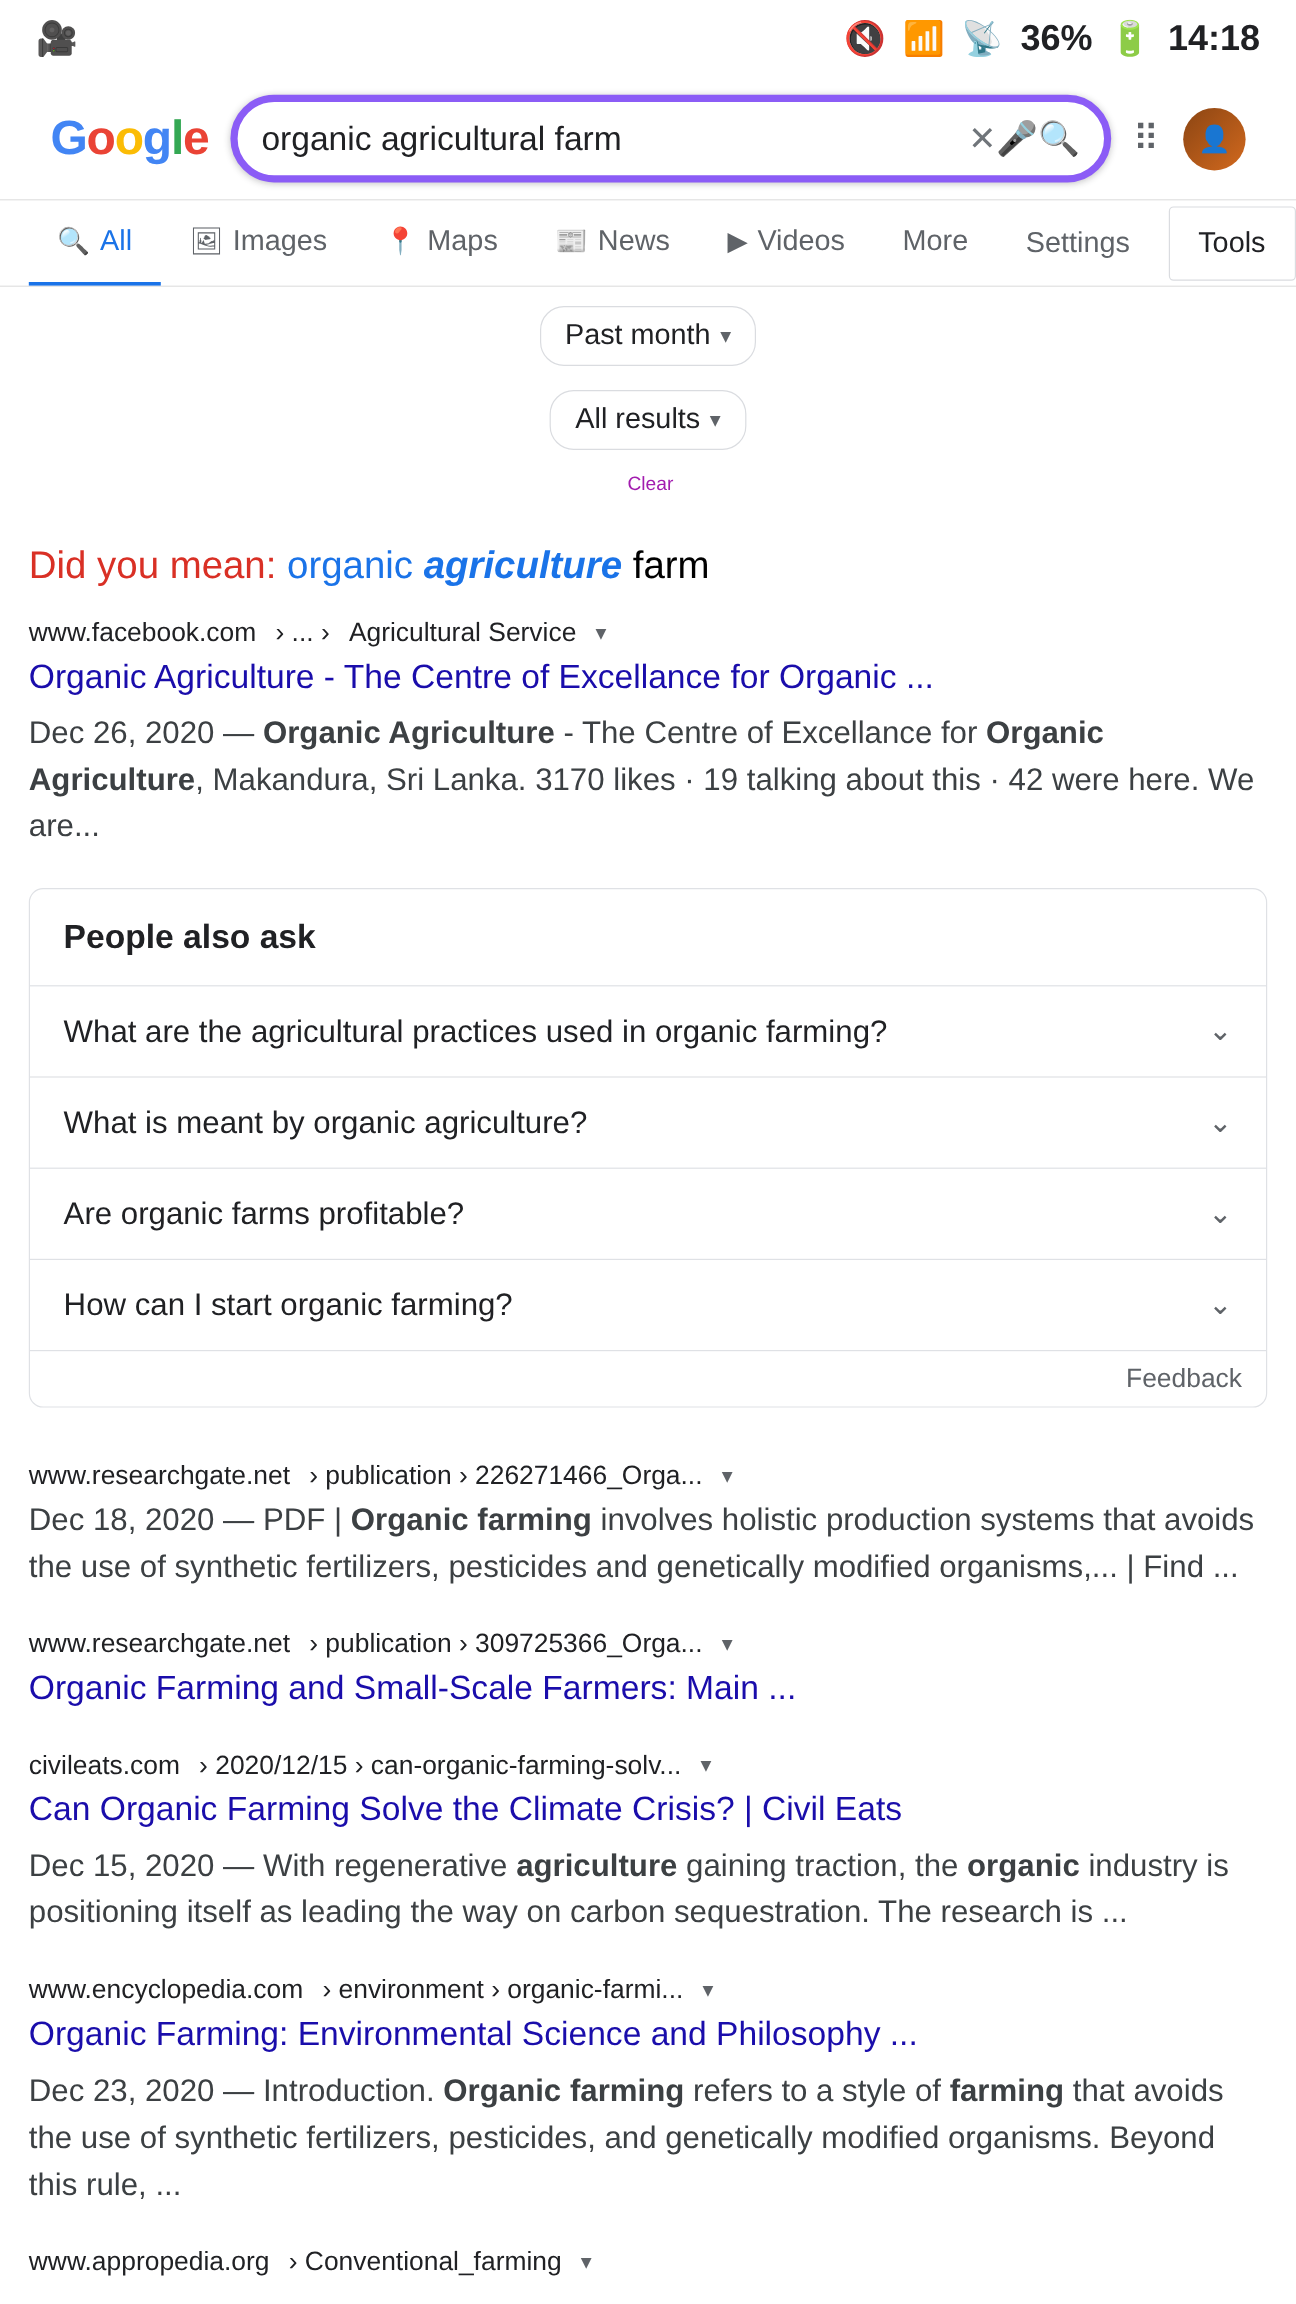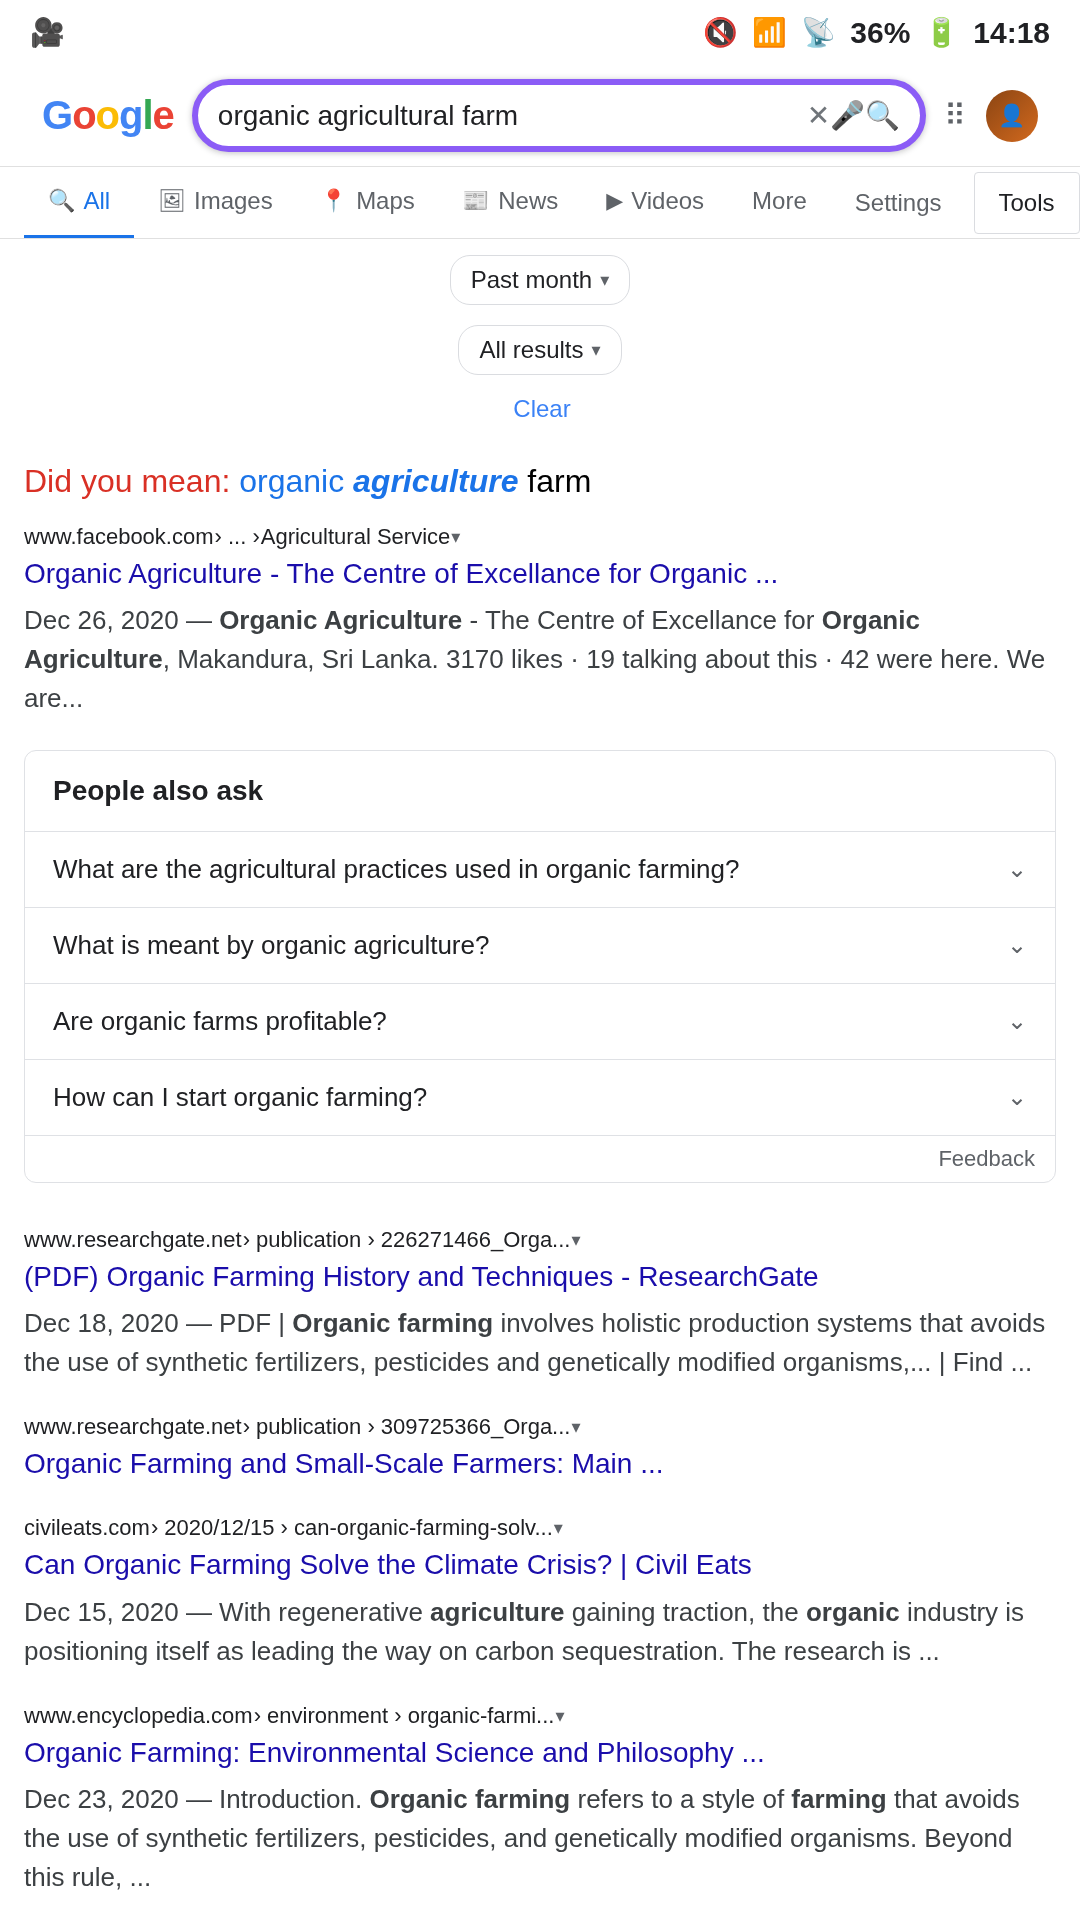--- a/index.html
+++ b/index.html
@@ -179,22 +179,22 @@
       font-size: 24px;
       color: #202124;
       cursor: pointer;
       background: #fff;
     }
     .filter-chip .chevron {
       font-size: 18px;
       color: #5f6368;
     }
     .clear-filter {
-      font-size: 24px;
-      color: #3b82f6;
+      font-size: 16px;
+      color: #a21caf;
       cursor: pointer;
       margin-left: 4px;
       text-align: right;
     }
 
     
     .content {
       padding: 20px 24px;
     }
 
@@ -220,21 +220,21 @@
       color: #000000;
     }
 
     
     .source-url {
       font-size: 22px;
       color: #202124;
       margin-bottom: 4px;
       display: flex;
       align-items: center;
-      gap: 1px;
+      gap: 16px;
     }
     .source-url .url-text {
       color: #202124;
     }
     .source-url .arrow {
       font-size: 18px;
       color: #5f6368;
     }
 
     
@@ -422,21 +422,20 @@
     </div>
     <div class="paa-feedback">Feedback</div>
   </div>
 
   <div class="result-block">
     <div class="source-url">
       <span>www.researchgate.net</span>
       <span> › publication › 226271466_Orga...</span>
       <span class="arrow">▾</span>
     </div>
-    <a class="result-link" href="#">(PDF) Organic Farming History and Techniques - ResearchGate</a>
     <div class="result-snippet">
       Dec 18, 2020 — PDF | <strong>Organic farming</strong> involves holistic production systems that avoids the use of synthetic fertilizers, pesticides and genetically modified organisms,... | Find ...
     </div>
   </div>
 
   <div class="result-block">
     <div class="source-url">
       <span>www.researchgate.net</span>
       <span> › publication › 309725366_Orga...</span>
       <span class="arrow">▾</span>

